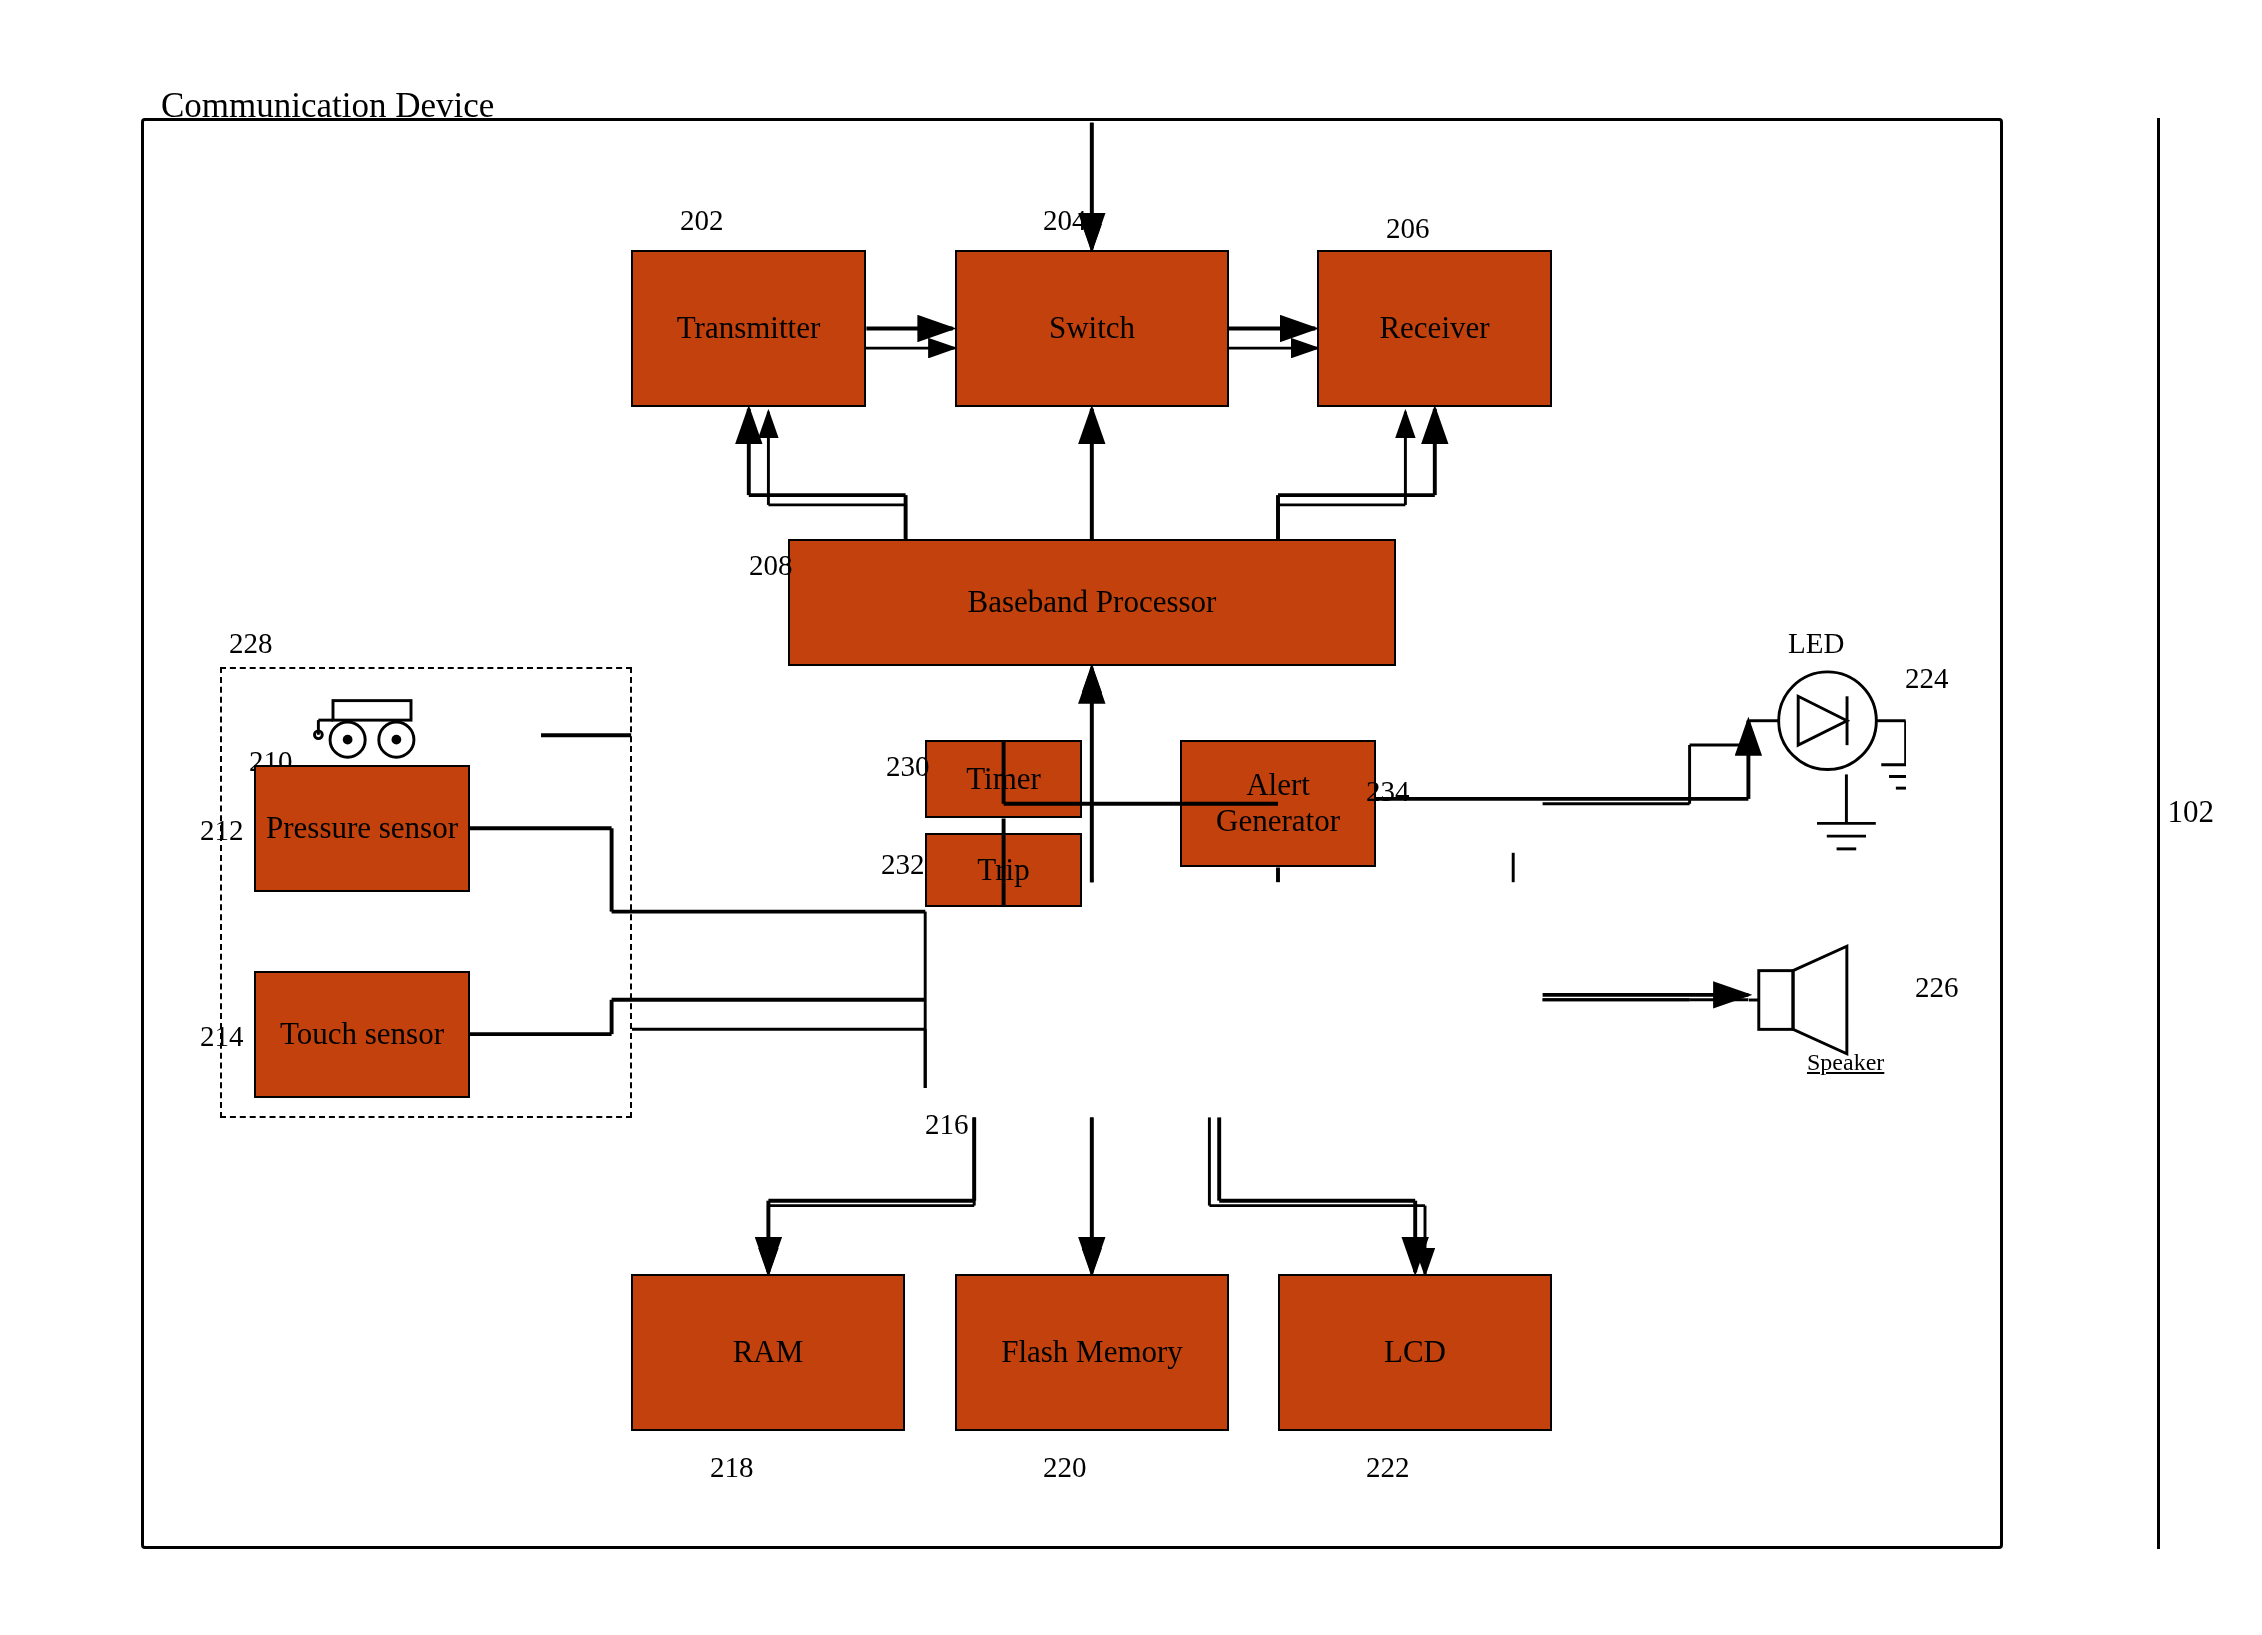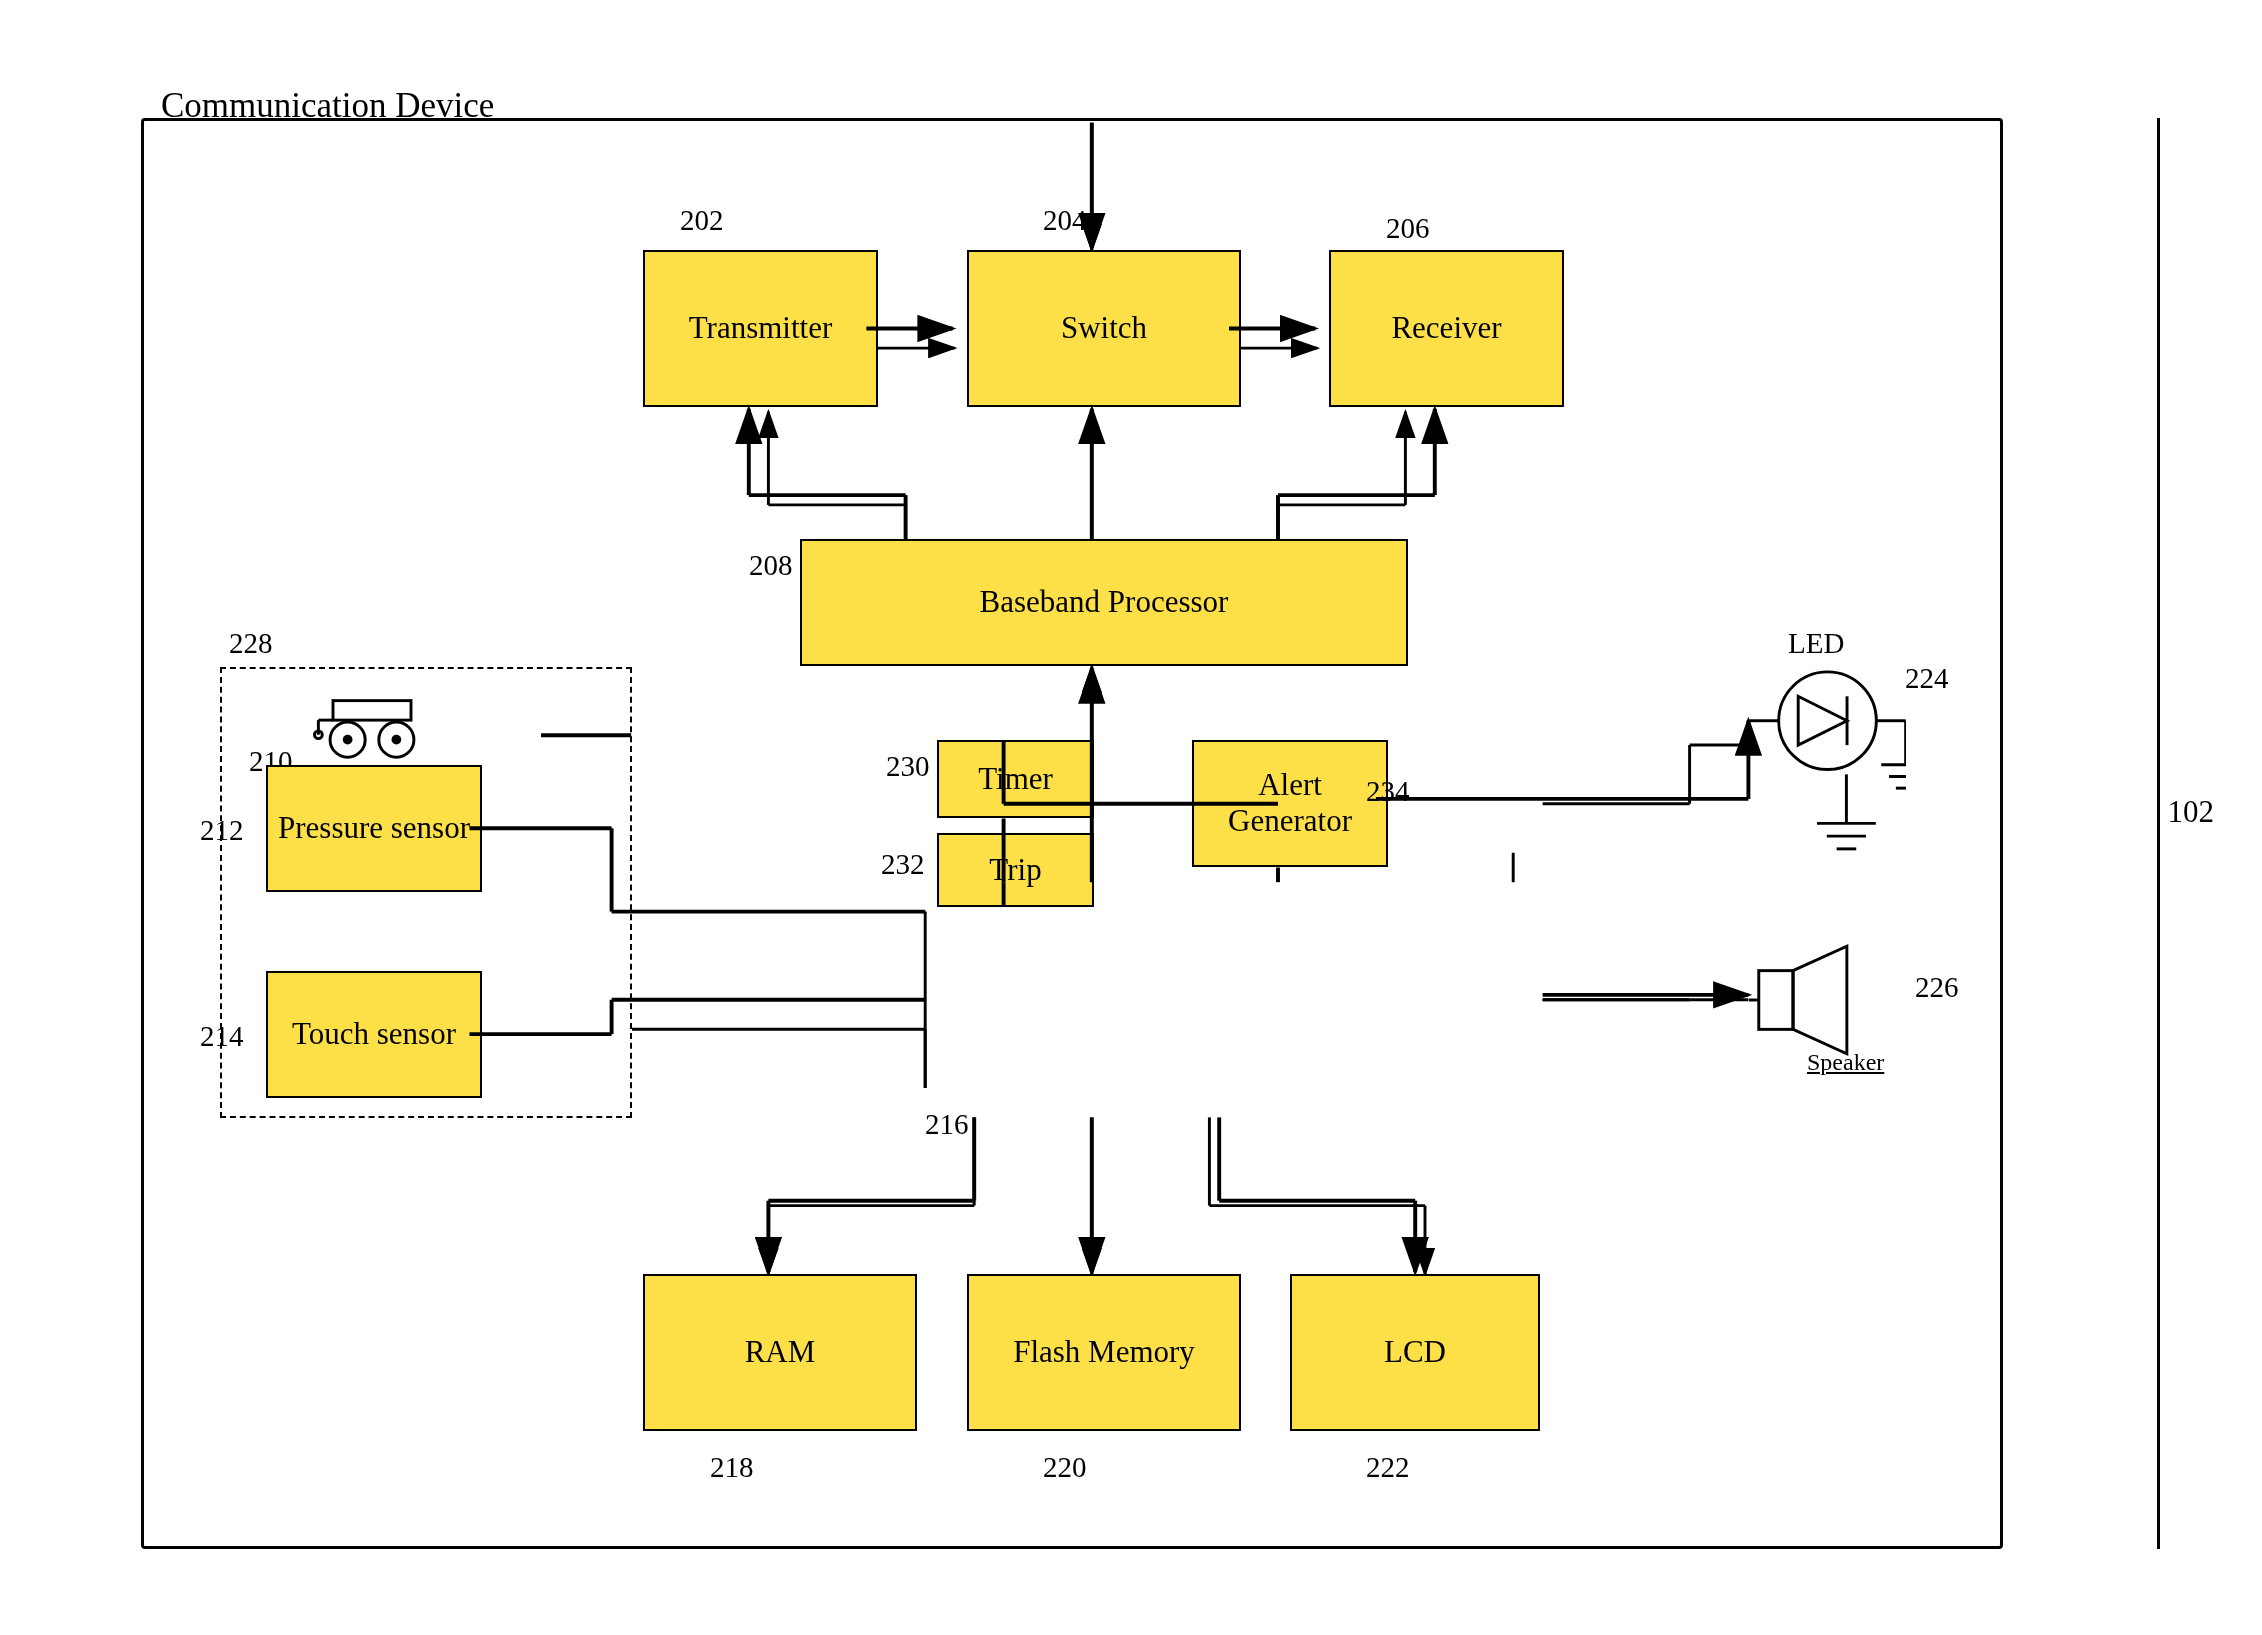--- a/index.html
+++ b/index.html
@@ -39,22 +39,21 @@
     }
     
     .block {
       position: absolute;
       border: 2.9px solid #000;
       display: flex;
       align-items: center;
       justify-content: center;
       text-align: center;
       font-size: 31px;
-      background: #fde047;
-      margin-left: 12px;
+      background: #c2410c;
     }
     
     .dashed-box {
       position: absolute;
       border: 2.9px dashed #000;
       background: #fff;
     }
     
     .svg-overlay {
       position: absolute;
@@ -232,21 +231,21 @@
   </div>
 
   <div class="ref-number" style="left:608px; top:1392px;">218</div>
 
   <div class="block" style="left:853px; top:1215px; width:274px; height:157px;">
     <span>Flash Memory</span>
   </div>
 
   <div class="ref-number" style="left:941px; top:1392px;">220</div>
 
-  <div class="block" style="left:1176px; top:1215px; width:250px; height:157px;align-items:center;">
+  <div class="block" style="left:1176px; top:1215px; width:274px; height:157px;align-items:center;">
     <span>LCD</span>
   </div>
 
   <div class="ref-number" style="left:1264px; top:1392px;">222</div>
 
   <div style="position:absolute; left:1686px; top:568px; font-size:29px;">LED</div>
 
   <div class="ref-number" style="left:1803px; top:603px;">224</div>
 
   <svg style="position:absolute; left:1647px; top:608px;" width="157" height="127" viewBox="0 0 160 130">

